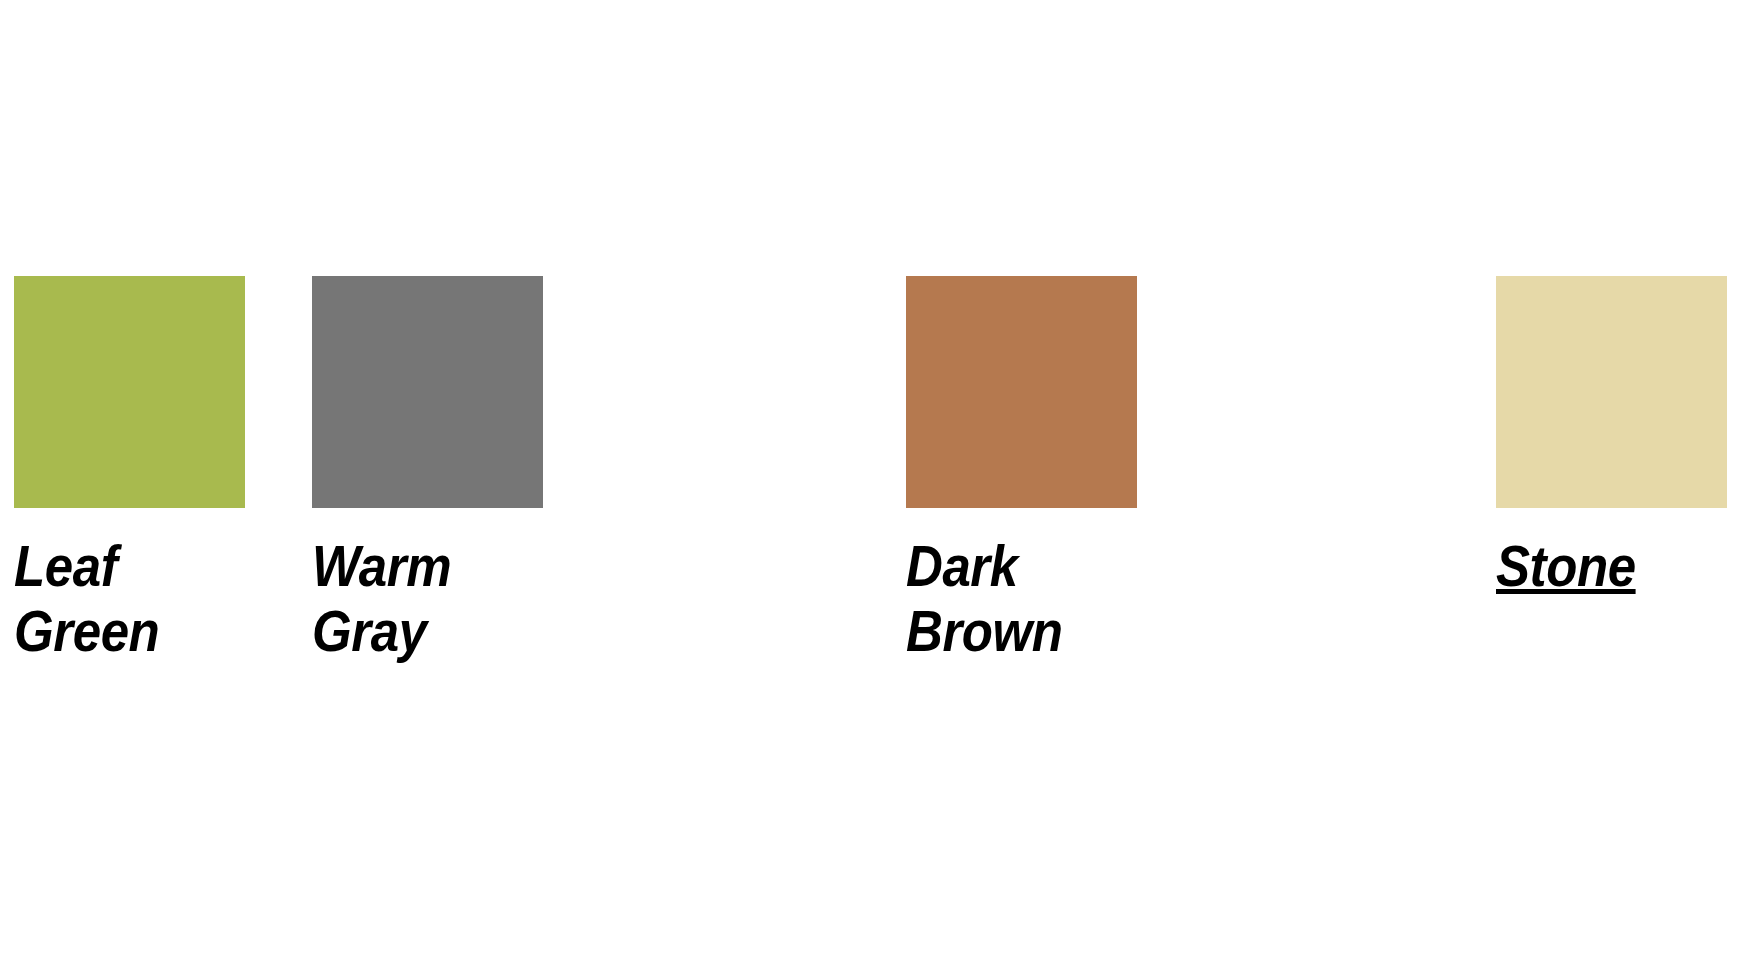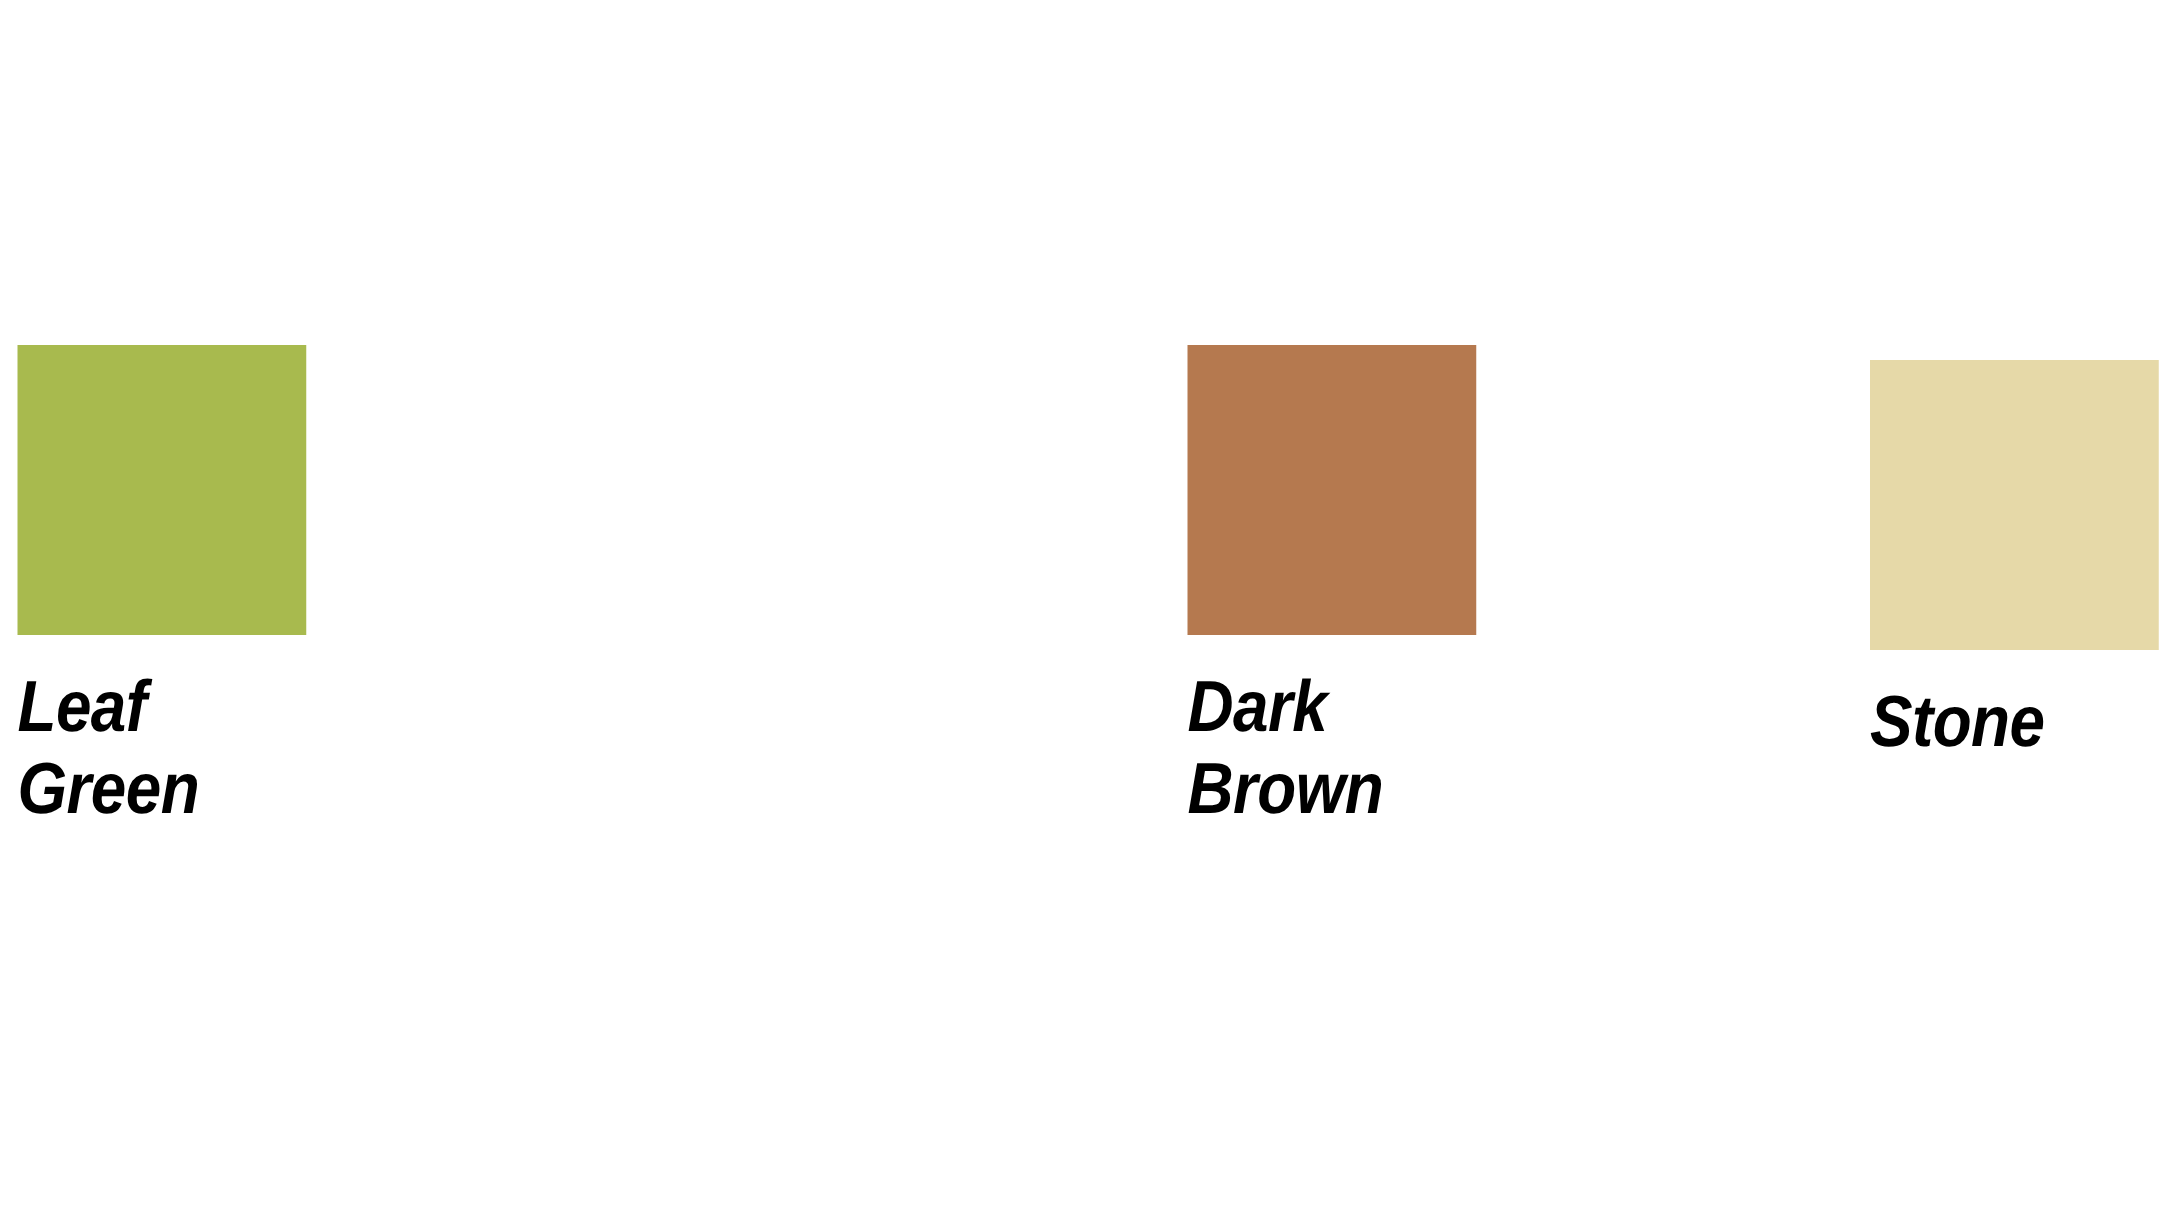--- a/index.html
+++ b/index.html
@@ -50,22 +50,27 @@
 </style>
 </head>
 <body>
 
 <div id="palette-board" style="width: 1464px; height: 979px; background: rgb(255, 255, 255);">
     <div class="swatch-group" style="left: 14px; top: 276px;">
       <div class="swatch-chip" style="width: 231px; height: 232px; background: rgb(168, 186, 78);"></div>
       <div class="swatch-label">Leaf
 Green</div>
     </div>
-    <div class="swatch-group" style="left: 906px; top: 276px; margin-left: 44px;">
+    <div class="swatch-group" style="left: 312px; top: 276px;">
+      <div class="swatch-chip" style="width: 231px; height: 232px; background: rgb(118, 118, 118);"></div>
+      <div class="swatch-label">Warm
+Gray</div>
+    </div>
+    <div class="swatch-group" style="left: 906px; top: 276px;">
       <div class="swatch-chip" style="width: 231px; height: 232px; background: rgb(181, 121, 79);"></div>
       <div class="swatch-label">Dark
 Brown</div>
     </div>
-    <div class="swatch-group" style="left: 1496px; top: 288px;">
+    <div class="swatch-group" style="left: 1496px; top: 276px; text-decoration: underline;">
       <div class="swatch-chip" style="width: 231px; height: 232px; background: rgb(230, 217, 168);"></div>
       <div class="swatch-label">Stone</div>
     </div>
   </div>
 
 </body></html>

